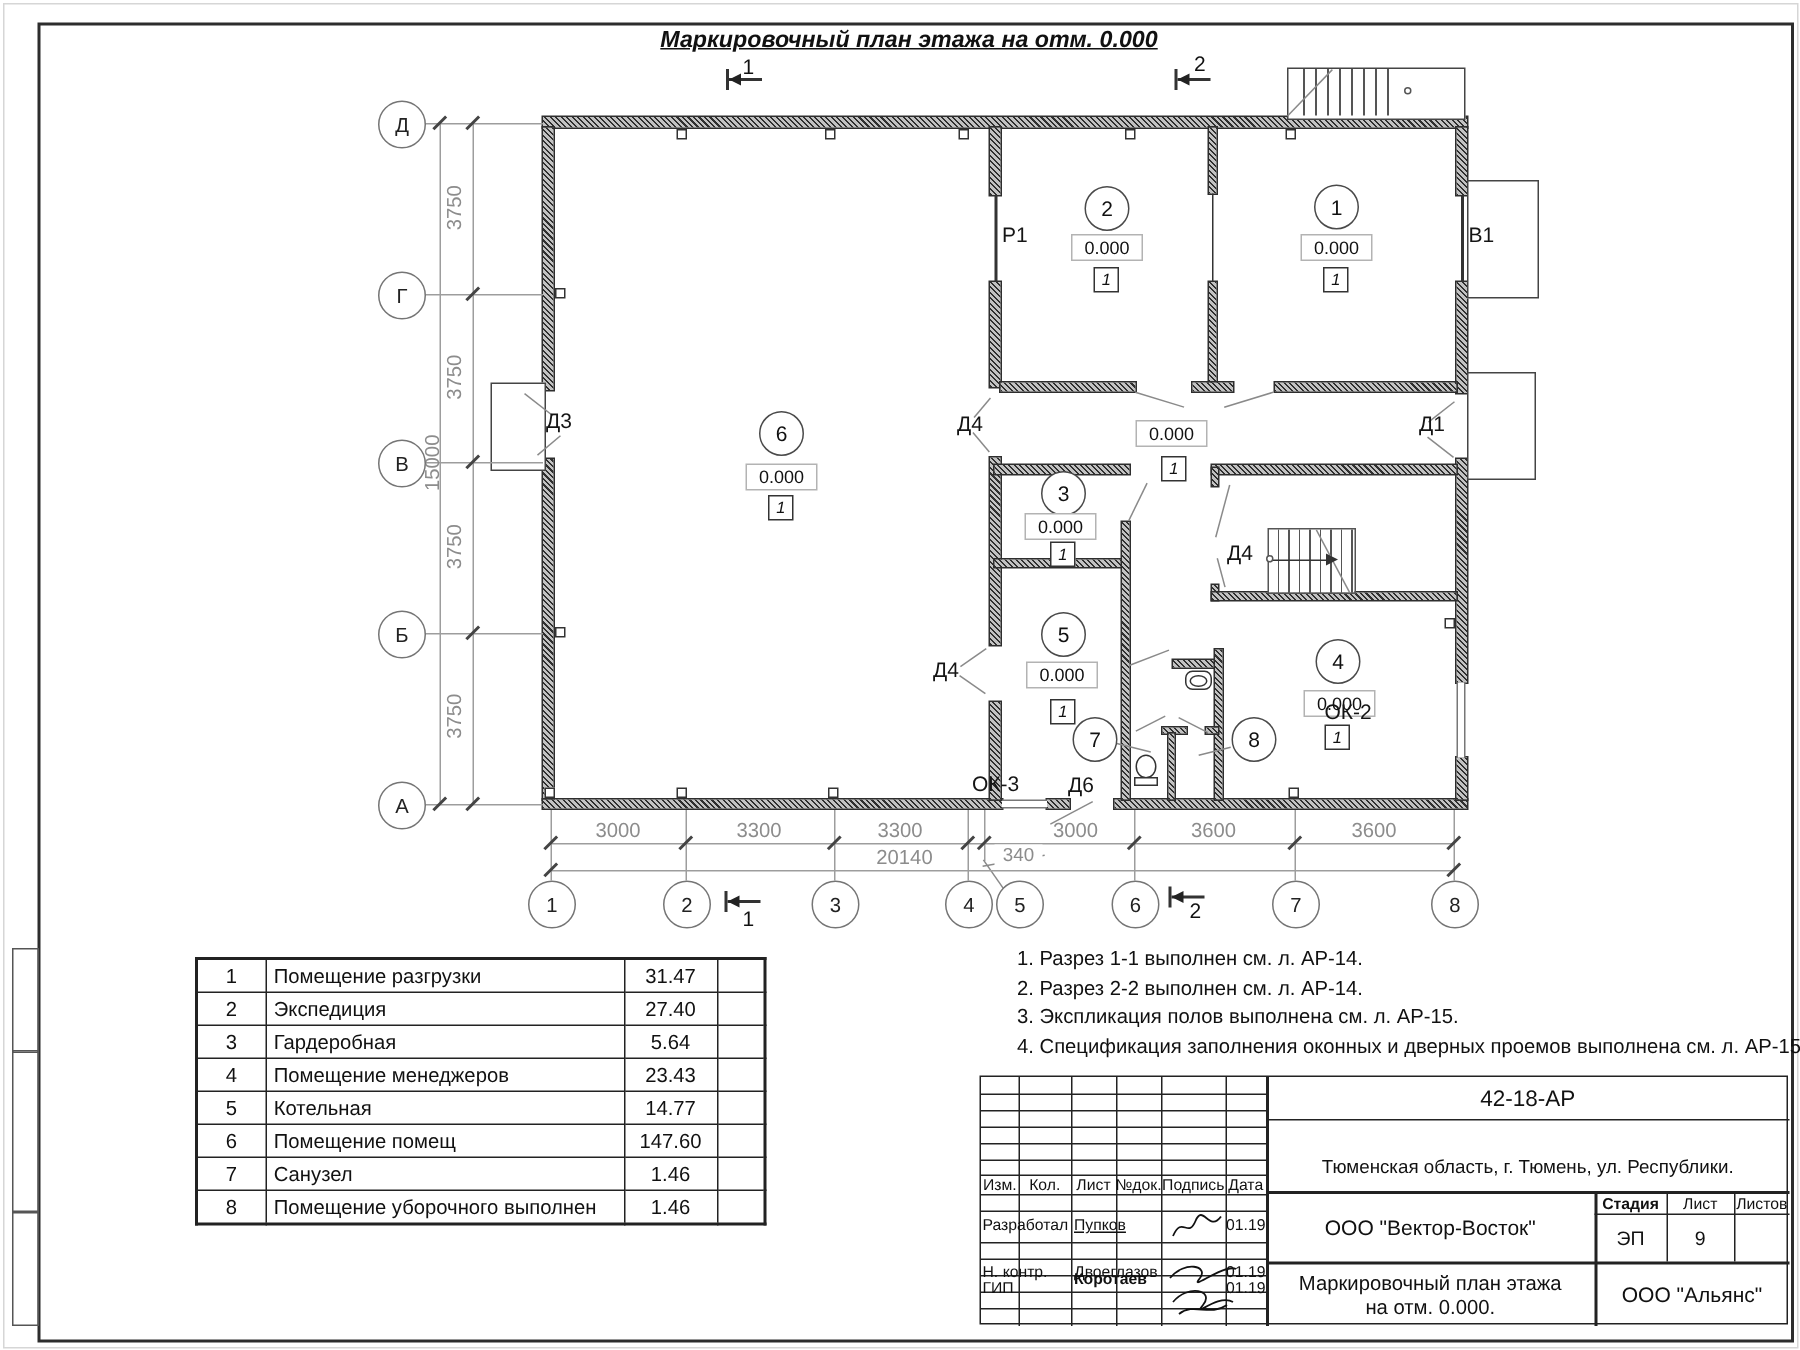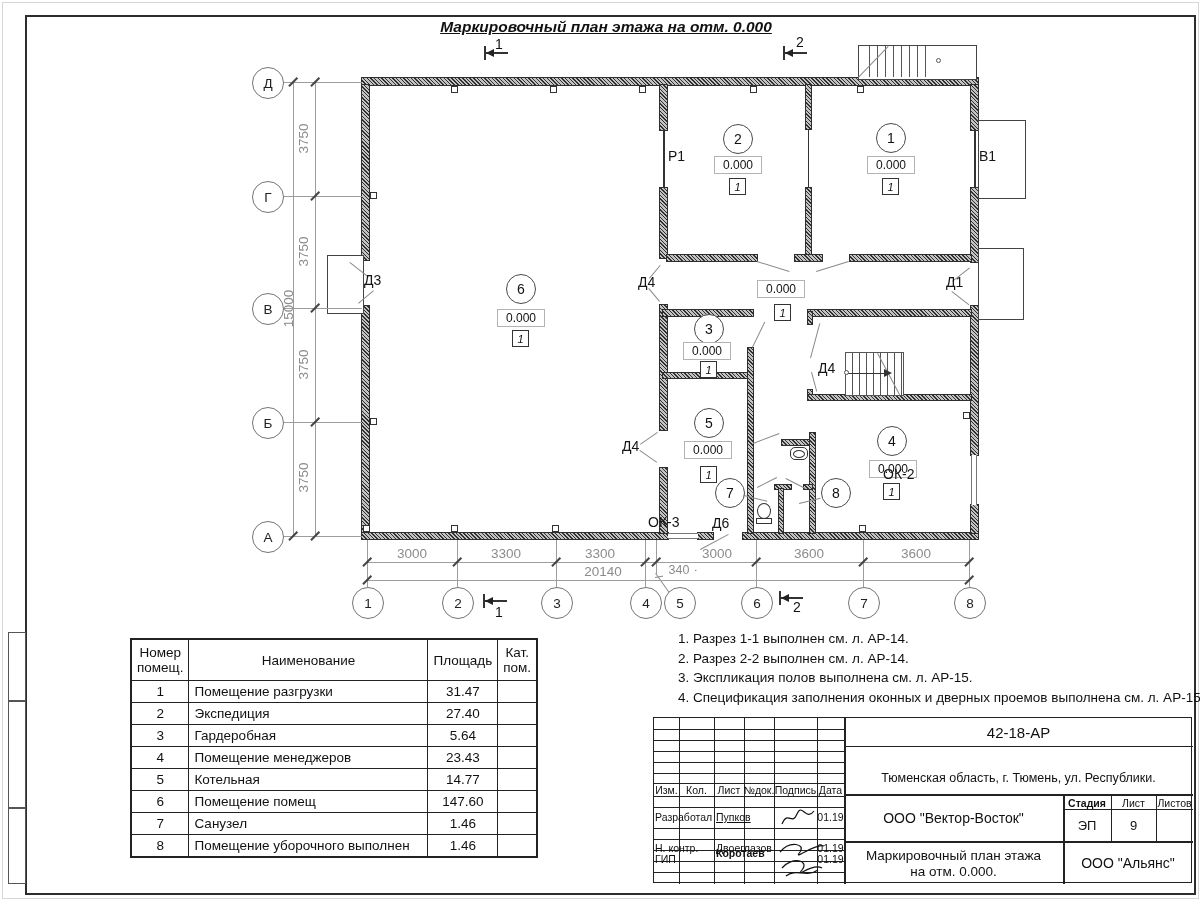--- a/index.html
+++ b/index.html
@@ -277,26 +277,20 @@
   <div class="secn" style="left:793px;top:599px;">2</div>
 
   <table id="expl">
     <colgroup>
         <col style="width:46px">
         <col style="width:239px">
         <col style="width:62px">
         <col style="width:32px">
       </colgroup>
     <tbody>
-        <tr>
-      <th>Номер помещ.</th>
-      <th class="c">Наименование</th>
-      <th class="c">Площадь</th>
-      <th>Кат. пом.</th>
-    </tr>
     <tr>
           <td class="c">1</td>
           <td>Помещение разгрузки</td>
           <td class="c">31.47</td>
           <td></td>
         </tr>
     <tr>
           <td class="c">2</td>
           <td>Экспедиция</td>
           <td class="c">27.40</td>

